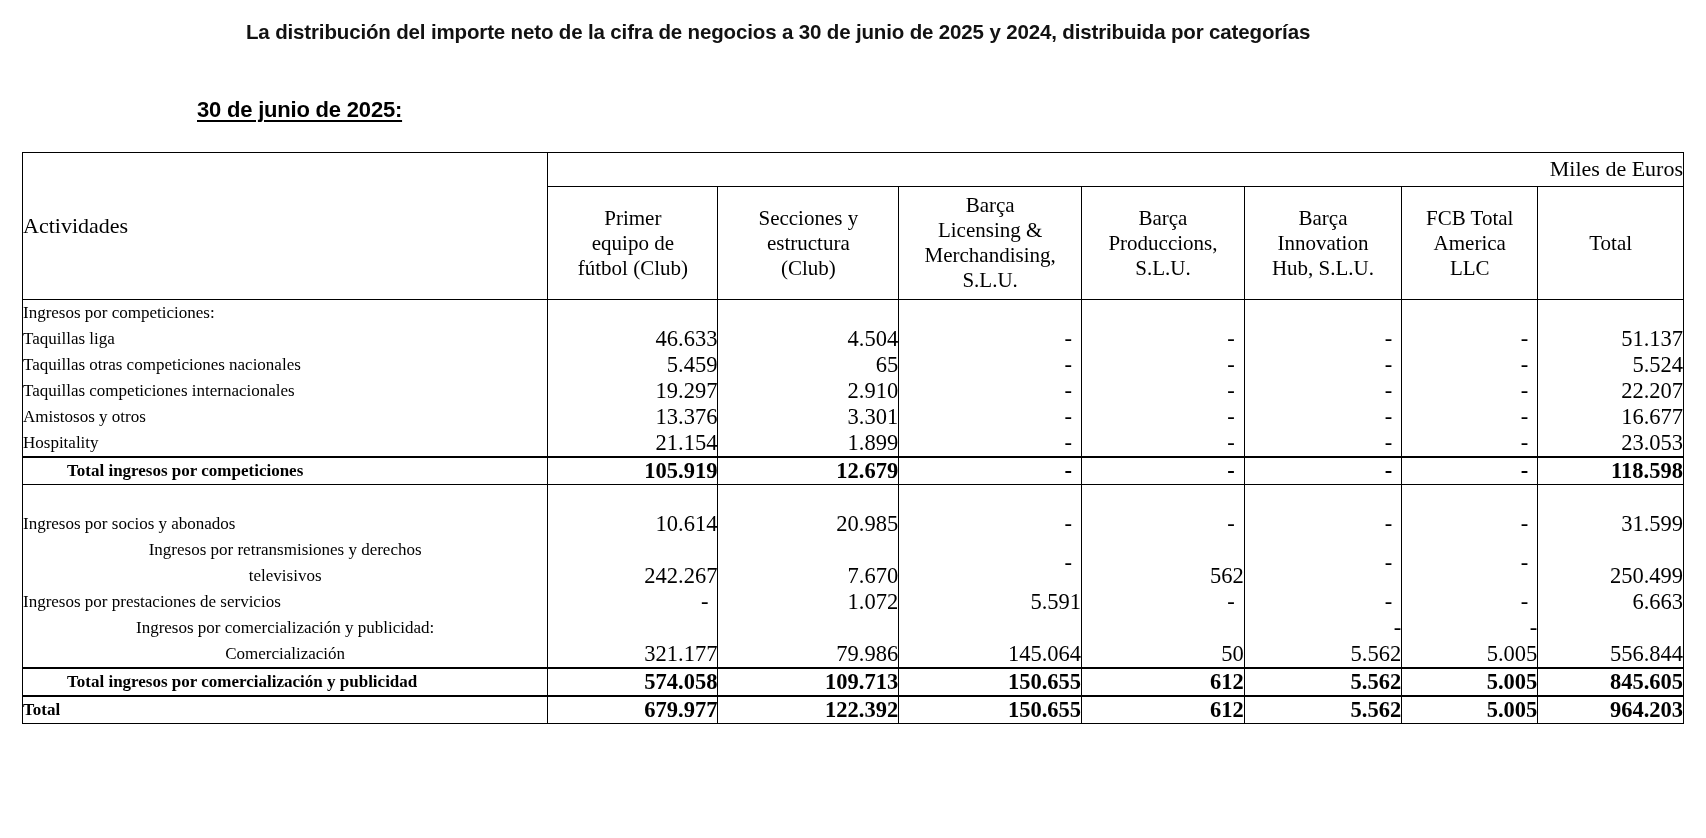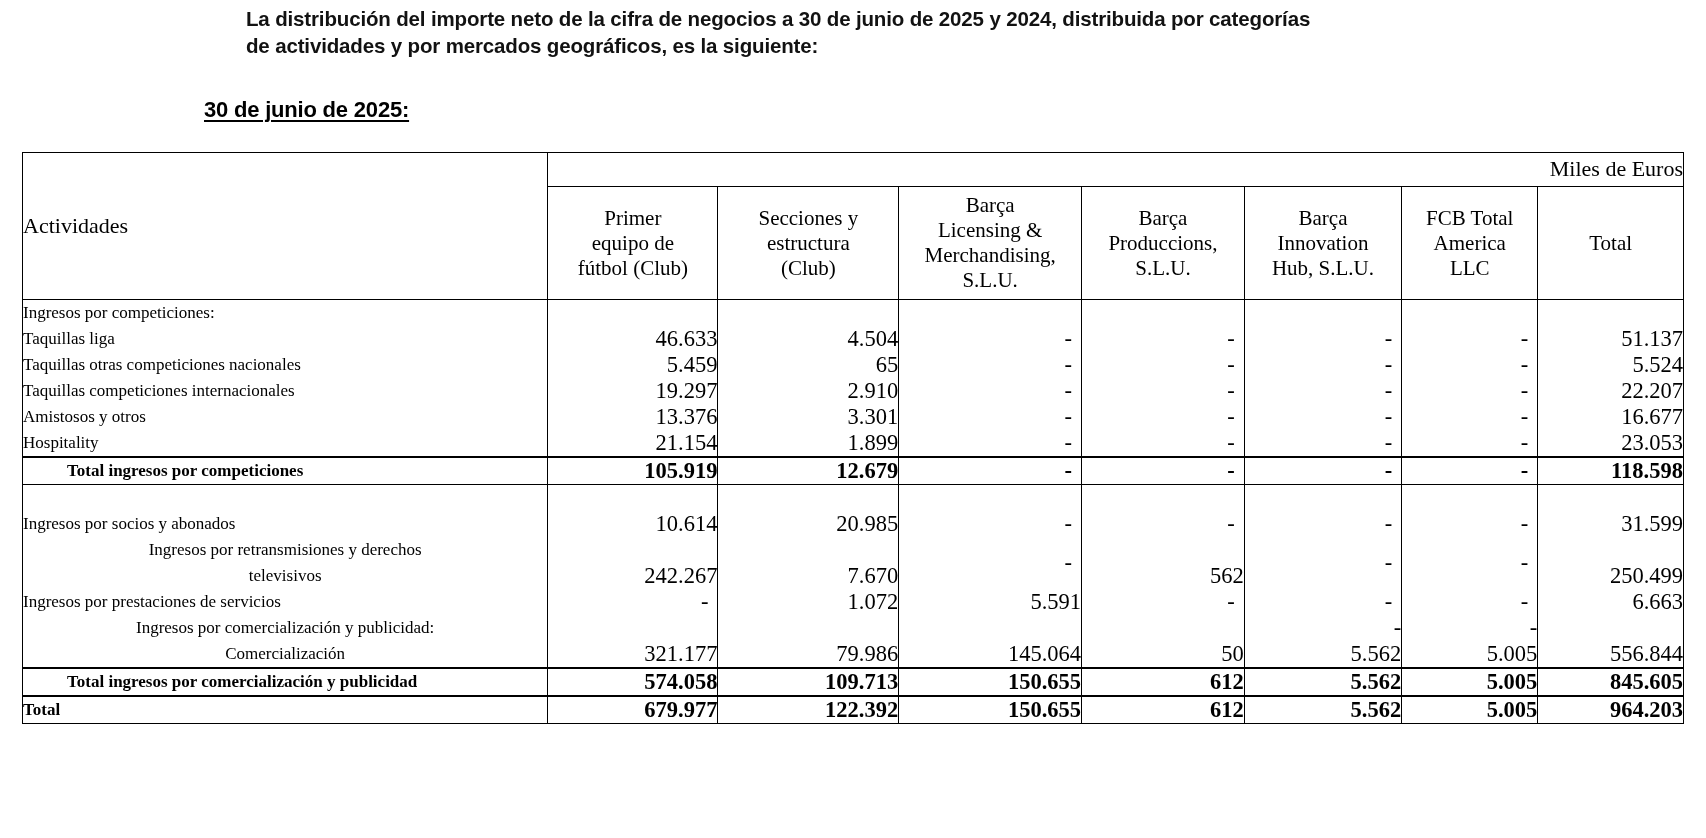--- a/index.html
+++ b/index.html
@@ -6,32 +6,32 @@
   body{
     width:1706px;height:838px;background:#ffffff;
     font-family:"Liberation Serif", serif;
     color:#000000;
     overflow:hidden;
   }
   .page{position:relative;width:1706px;height:838px;}
 
   
   .intro{
-    position:absolute;left:246px;top:5px;width:1246px;
+    position:absolute;left:246px;top:18px;width:1246px;
     font-family:"Liberation Sans", sans-serif;
     font-size:20.5px;line-height:27px;
     font-weight:600;
     letter-spacing:-0.15px;
     color:#121212;
   }
   .intro p{margin:0;}
 
   
   .section-heading{
-    position:absolute;left:204px;top:97px;
+    position:absolute;left:197px;top:97px;
     font-family:"Liberation Sans", sans-serif;
     font-size:22px;font-weight:bold;
     text-decoration:underline;
     text-underline-offset:3px;
     letter-spacing:-0.2px;
     color:#000;
   }
 
   
   .table-wrap{position:absolute;left:22px;top:152px;width:1662px;}
@@ -110,21 +110,20 @@
   }
   .dash-hidden{visibility:hidden;}
 </style>
 </head>
 <body>
 
 <div class="page">
 
   <div class="intro">
     <p>La distribución del importe neto de la cifra de negocios a 30 de junio de 2025 y 2024, distribuida por categorías</p>
-    <p>de actividades y por mercados geográficos, es la siguiente:</p>
   </div>
 
   <div class="section-heading">30 de junio de 2025:</div>
 
   <div class="table-wrap">
     <table class="fin">
       <colgroup>
         <col style="width:494px">
         <col style="width:160px">
         <col style="width:170px">

